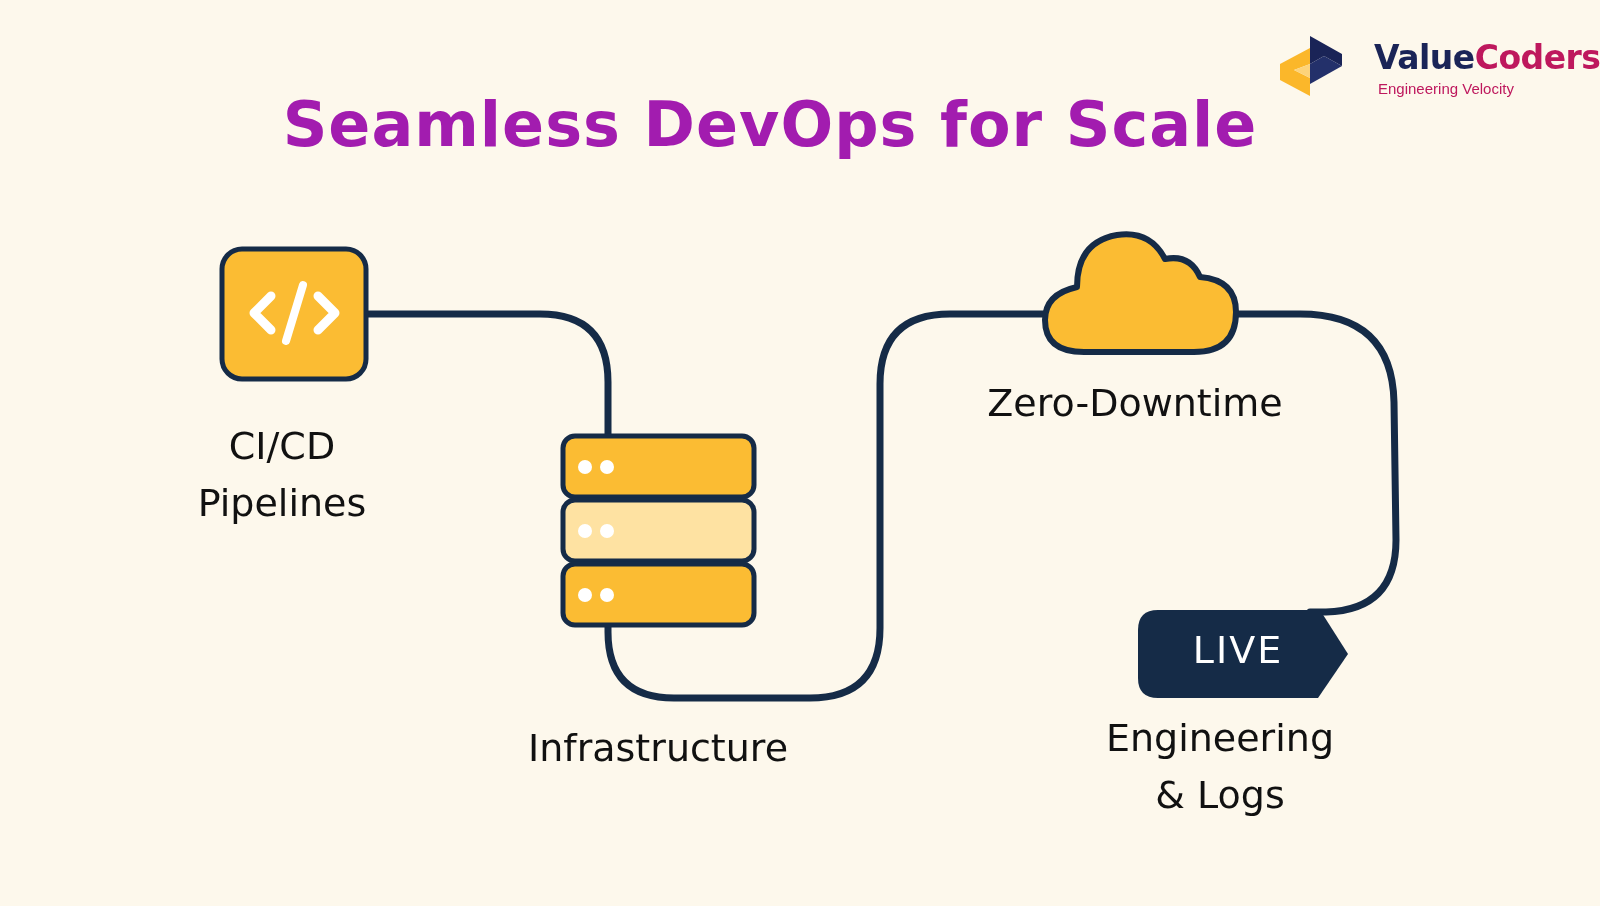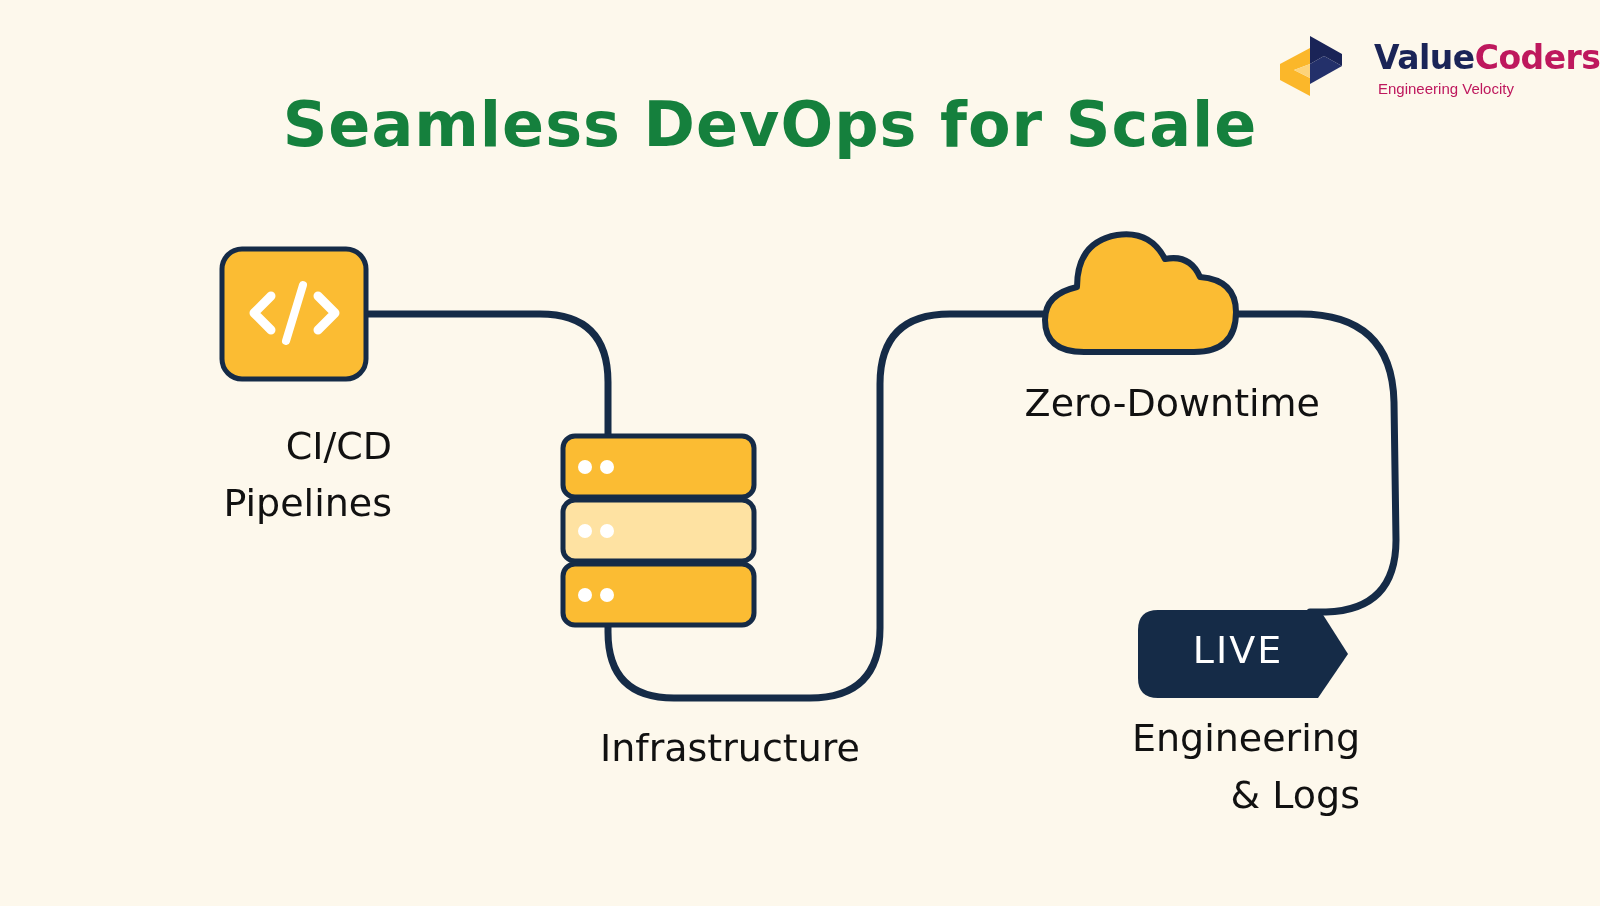--- a/index.html
+++ b/index.html
@@ -8,41 +8,41 @@
       background: #fdf8ec;
       font-family: "DejaVu Sans", sans-serif;
       position: relative;
     }
     .canvas { position: absolute; left: 0; top: 0; width: 1600px; height: 906px; }
     .title {
       position: absolute; left: 0; top: 88px; width: 1540px;
       text-align: center;
       font-family: "DejaVu Sans", sans-serif;
       font-weight: bold; font-size: 62px; letter-spacing: 1px;
-      color: #15803d; margin: 0;
+      color: #a21caf; margin: 0;
     }
     .logo { position: absolute; left: 1298px; top: 34px; width: 290px; height: 70px; }
     .logo-name {
       position: absolute; left: 76px; top: 4px;
       font-family: "DejaVu Sans", sans-serif; font-weight: bold; font-size: 33px;
       letter-spacing: -0.5px; white-space: nowrap;
     }
     .logo-name .v { color: #1a2457; }
     .logo-name .c { color: #be185d; }
     .logo-tag {
       position: absolute; left: 80px; top: 46px;
       font-family: "Liberation Sans", sans-serif; font-size: 15px; color: #be185d;
       white-space: nowrap;
     }
     .label {
       position: absolute; text-align: center;
       font-family: "DejaVu Sans", sans-serif; font-size: 38px; line-height: 57px;
       color: #111;
     }
-    .label span { display: block; white-space: nowrap; text-align: right; }
+    .label span { display: block; white-space: nowrap; }
     .live-text {
       position: absolute; left: 1138px; top: 628px; width: 200px; text-align: center;
       font-family: "DejaVu Sans", sans-serif; font-size: 38px; color: #ffffff;
       letter-spacing: 2px;
     }
   </style>
 </head>
 <body>
 
 <svg class="canvas" viewBox="0 0 1600 906" width="1600" height="906" xmlns="http://www.w3.org/2000/svg">
@@ -91,21 +91,21 @@
     <span class="v">Value</span><span class="c">Coders</span>
   </div>
   <div class="logo-tag">Engineering Velocity</div>
 </div>
 
 <div class="label" style="left:172px; top:418px; width:220px;">
   <span>CI/CD</span>
   <span>Pipelines</span>
 </div>
 
-<div class="label" style="left:520px; top:720px; width:340px;">
+<div class="label" style="left:488px; top:720px; width:340px;">
   <span>Infrastructure</span>
 </div>
 
 <div class="label" style="left:950px; top:375px; width:370px;">
   <span>Zero-Downtime</span>
 </div>
 
 <div class="live-text">LIVE</div>
 
 <div class="label" style="left:1080px; top:710px; width:280px;">

